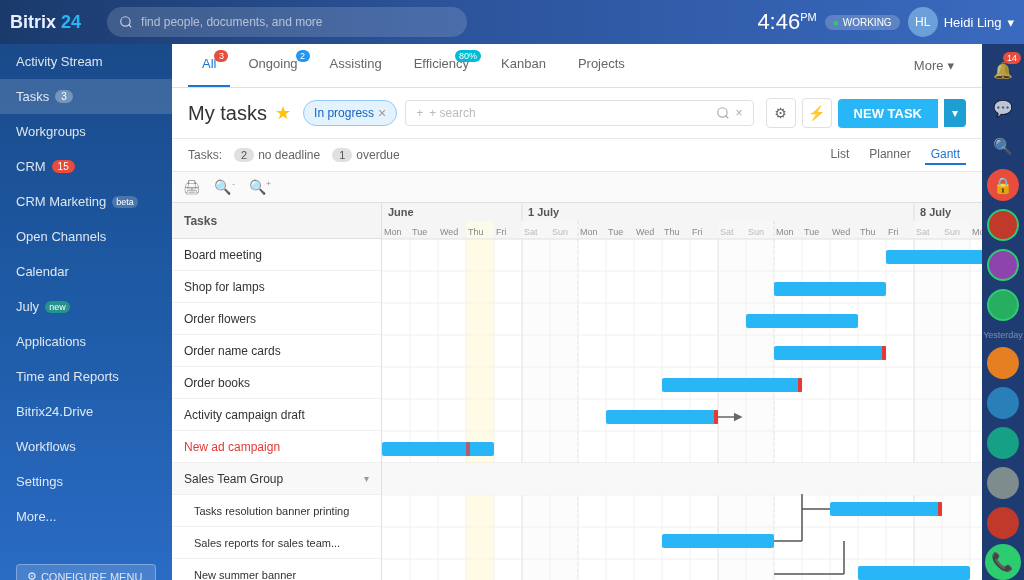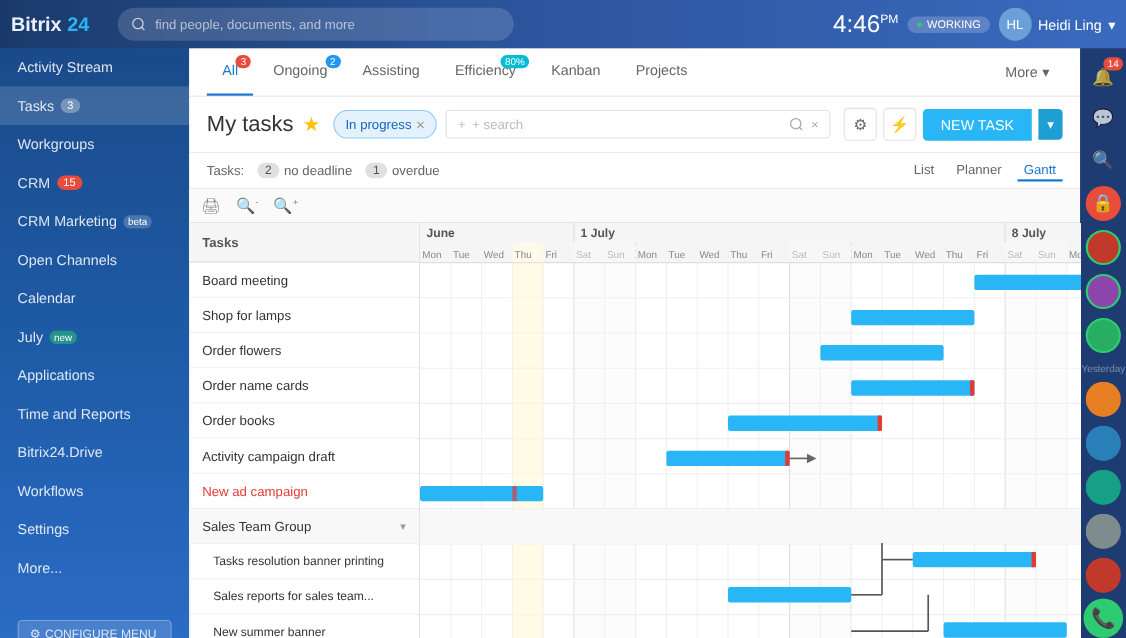--- a/index.html
+++ b/index.html
@@ -307,21 +307,21 @@
       color: #666;
       font-size: 14px;
     }
     .new-task-btn {
       background: #29b6f6;
       color: white;
       border: none;
       border-radius: 4px 0 0 4px;
       padding: 7px 16px;
       font-size: 13px;
-      font-weight: 400;
+      font-weight: 700;
       cursor: pointer;
     }
     .new-task-dropdown {
       background: #1e9fd4;
       color: white;
       border: none;
       border-radius: 0 4px 4px 0;
       padding: 7px 8px;
       cursor: pointer;
       font-size: 12px;

